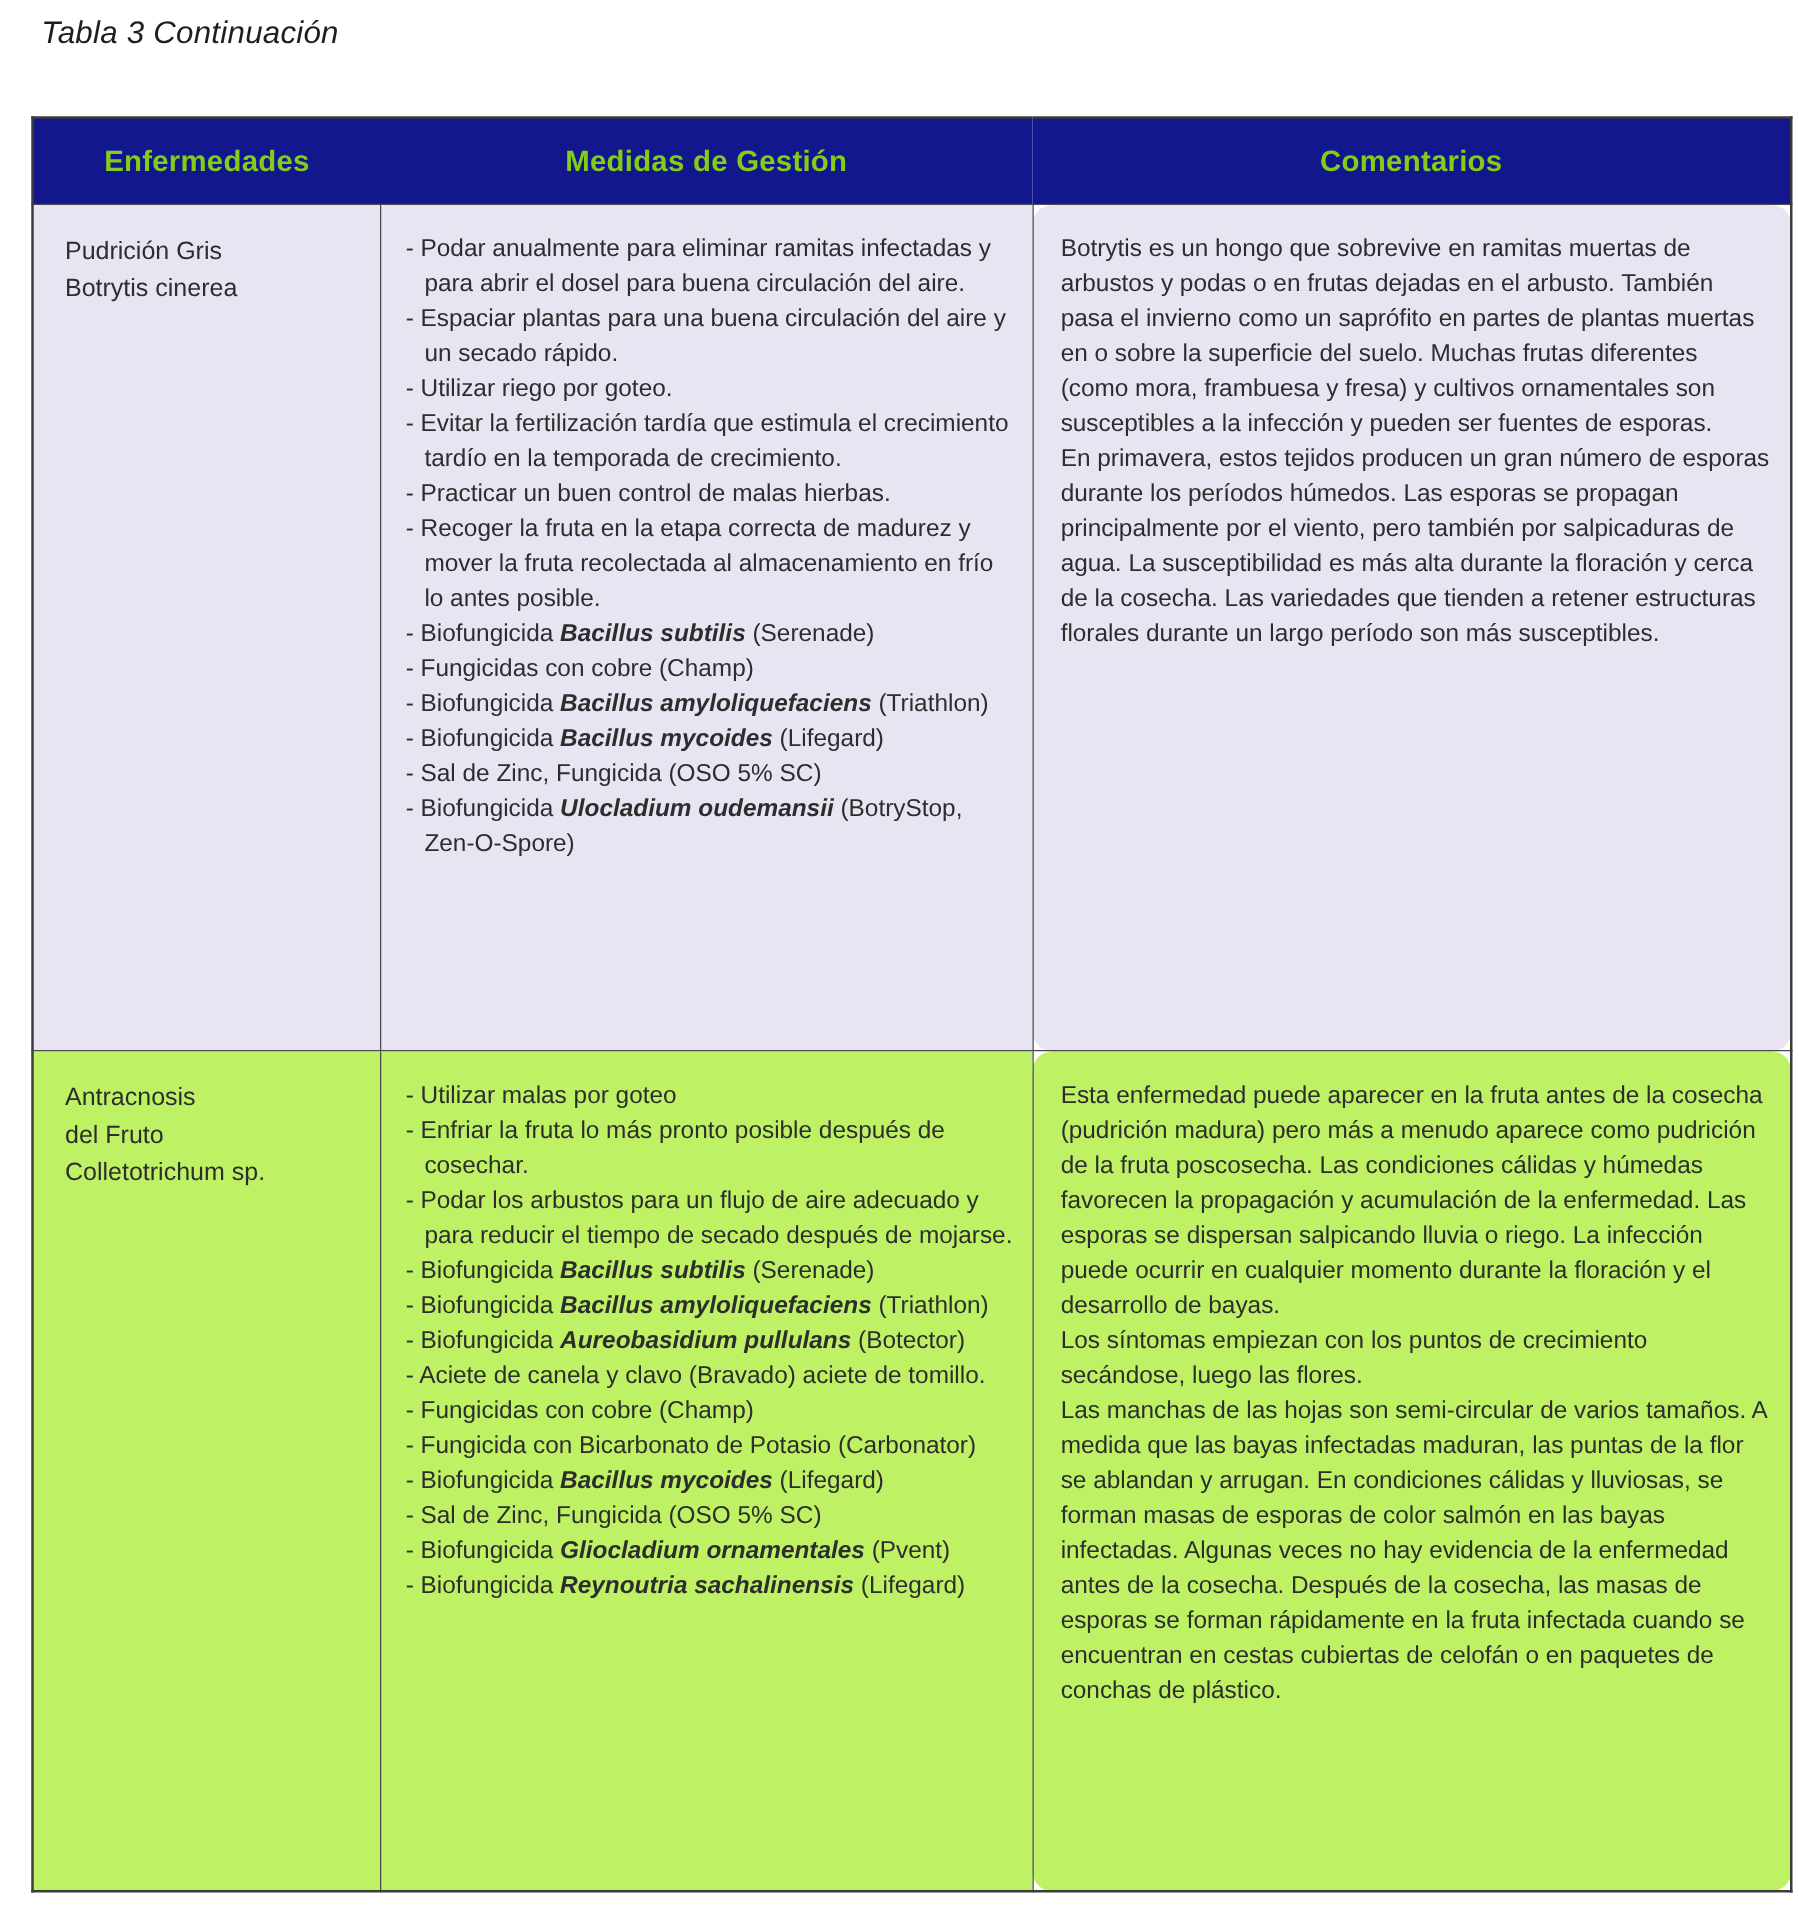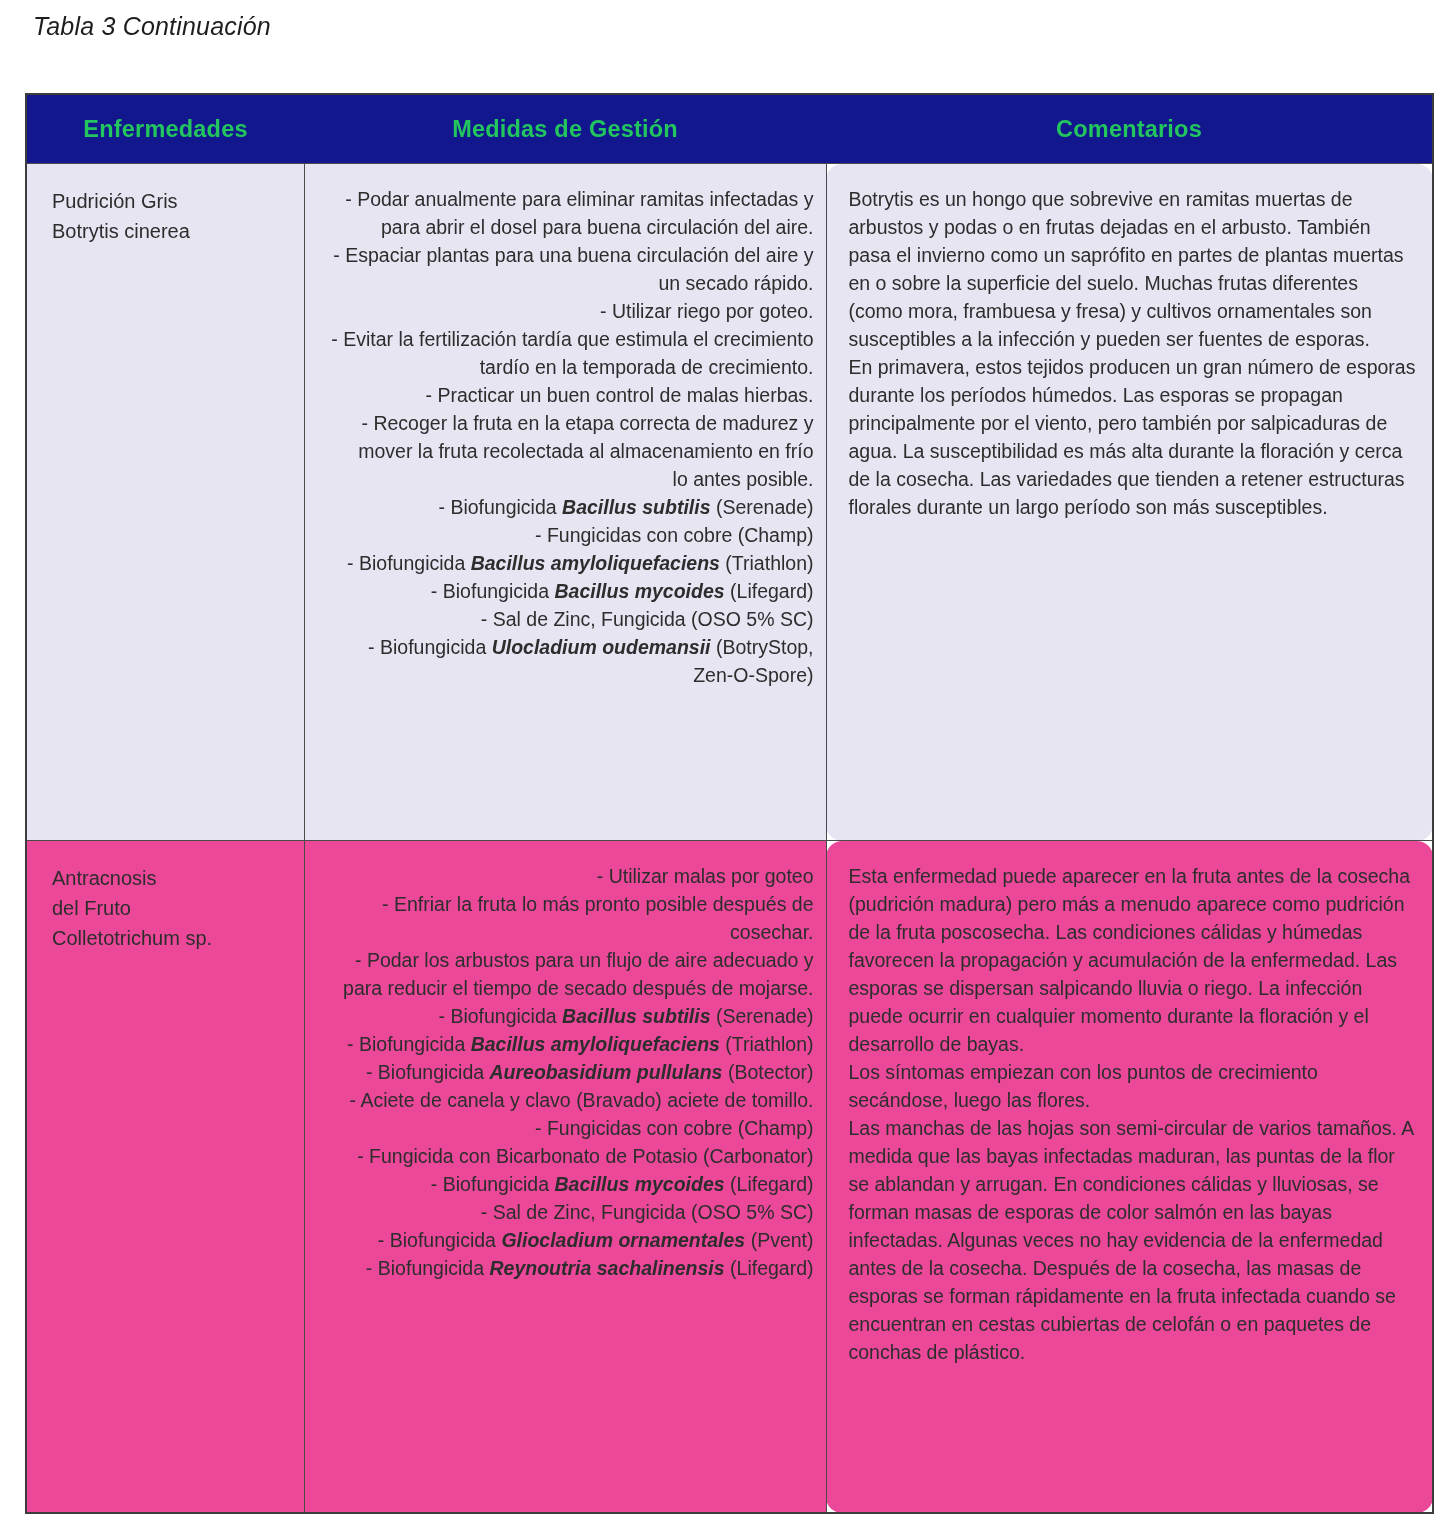--- a/index.html
+++ b/index.html
@@ -32,41 +32,41 @@
   }
   table.disease-table, table.disease-table td, table.disease-table th {
     border: 1px solid #4a4a4a;
   }
   table.disease-table { border: 2px solid #3c3c3c; }
   col.c1 { width: 278px; }
   col.c2 { width: 522px; }
   col.c3 { width: 607px; }
   th {
     background: #12178d;
-    color: #22c55e;
+    color: #84cc16;
     font-size: 23.5px;
     font-weight: bold;
     height: 66px;
     text-align: center;
     vertical-align: middle;
     border-left: none !important;
     border-right: none !important;
     letter-spacing: 0.2px;
   }
   td {
     vertical-align: top;
     box-sizing: border-box;
     color: #2d2d2d;
     font-size: 19.5px;
     line-height: 28px;
   }
   tr.row-0 td { background: #e7e5f2; height: 677px; }
-  tr.row-1 td { background: #ec4899; height: 672px; }
+  tr.row-1 td { background: #bef264; height: 672px; }
   td.c1 { padding: 22px 14px 0 25px; }
-  td.c2 { padding: 21px 12px 0 20px; text-align: right; }
+  td.c2 { padding: 21px 12px 0 20px; }
   td.c3 { padding: 21px 16px 0 22px; border-radius: 16px; }
   .disease-name div { line-height: 30px; font-size: 20px; }
   .latin { font-size: 20px; line-height: 30px; }
   .li {
     padding-left: 15px;
     text-indent: -15px;
   }
   .li::before { content: "- "; }
   .li i { font-style: italic; font-weight: bold; }
   .comment-paragraph { margin: 0; }

